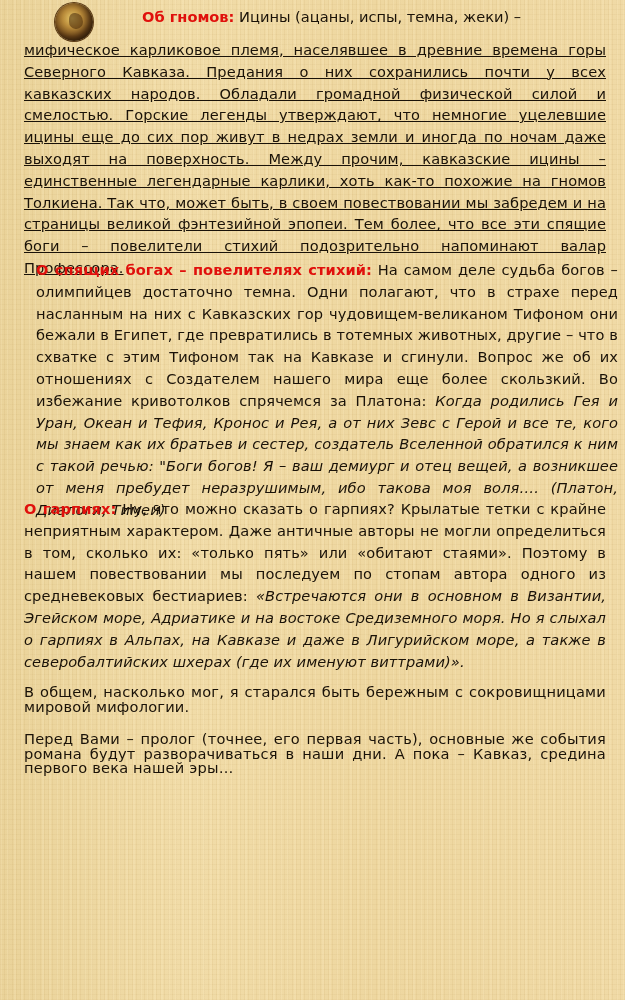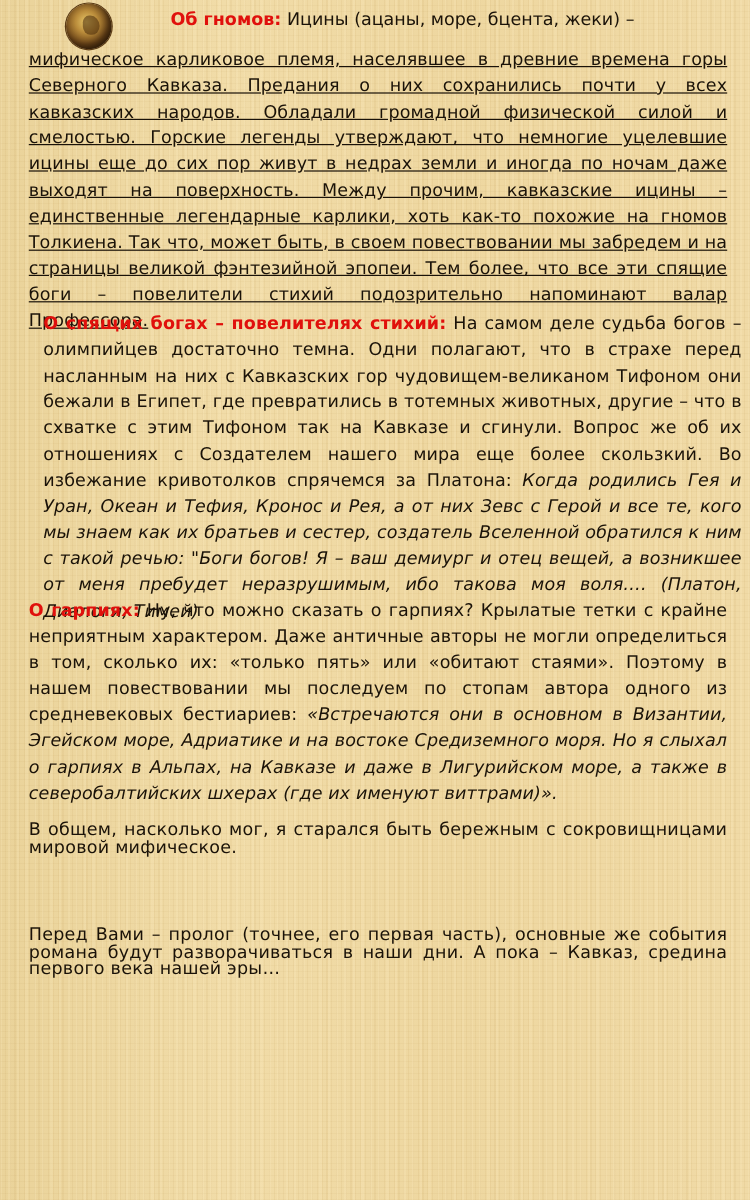--- a/index.html
+++ b/index.html
@@ -79,38 +79,38 @@
       text-align: justify;
       letter-spacing: 0.2px;
     }
   </style>
 </head>
 <body>
 
 <div class="coin"></div>
 
 <div class="first-line">
-  <span class="red">Об гномов:</span><span> Ицины (ацаны, море, бцента, жеки) –</span>
+  <span class="red">Об гномов:</span><span> Ицины (ацаны, испы, темна, жеки) –</span>
 </div>
 
 <div class="page">
 
   <div class="block text" style="top:39px;text-decoration:underline;">
     <span>мифическое карликовое племя, населявшее в древние времена горы Северного Кавказа. Предания о них сохранились почти у всех кавказских народов. Обладали громадной физической силой и смелостью. Горские легенды утверждают, что немногие уцелевшие ицины еще до сих пор живут в недрах земли и иногда по ночам даже выходят на поверхность. Между прочим, кавказские ицины – единственные легендарные карлики, хоть как-то похожие на гномов Толкиена. Так что, может быть, в своем повествовании мы забредем и на страницы великой фэнтезийной эпопеи. Тем более, что все эти спящие боги – повелители стихий подозрительно напоминают валар Профессора.</span>
   </div>
 
   <div class="block text" style="top:259px;padding-left:12px;">
     <span class="red">О спящих богах – повелителях стихий:</span><span> На самом деле судьба богов – олимпийцев достаточно темна. Одни полагают, что в страхе перед насланным на них с Кавказских гор чудовищем-великаном Тифоном они бежали в Египет, где превратились в тотемных животных, другие – что в схватке с этим Тифоном так на Кавказе и сгинули. Вопрос же об их отношениях с Создателем нашего мира еще более скользкий. Во избежание кривотолков спрячемся за Платона: </span><span class="italic">Когда родились Гея и Уран, Океан и Тефия, Кронос и Рея, а от них Зевс с Герой и все те, кого мы знаем как их братьев и сестер, создатель Вселенной обратился к ним с такой речью: "Боги богов! Я – ваш демиург и отец вещей, а возникшее от меня пребудет неразрушимым, ибо такова моя воля…. (Платон, Диалоги, Тимей)</span>
   </div>
 
   <div class="block text" style="top:498px;">
     <span class="red">О гарпиях:</span><span> Ну, что можно сказать о гарпиях? Крылатые тетки с крайне неприятным характером. Даже античные авторы не могли определиться в том, сколько их: «только пять» или «обитают стаями». Поэтому в нашем повествовании мы последуем по стопам автора одного из средневековых бестиариев: </span><span class="italic">«Встречаются они в основном в Византии, Эгейском море, Адриатике и на востоке Средиземного моря. Но я слыхал о гарпиях в Альпах, на Кавказе и даже в Лигурийском море, а также в северобалтийских шхерах (где их именуют виттрами)».</span>
   </div>
 
   <div class="block final" style="top:685px;">
-    <span>В общем, насколько мог, я старался быть бережным с сокровищницами мировой мифическое.</span>
+    <span>В общем, насколько мог, я старался быть бережным с сокровищницами мировой мифологии.</span>
   </div>
 
-  <div class="block final" style="top:732px;margin-top:40px;">
+  <div class="block final" style="top:732px;">
     <span>Перед Вами – пролог (точнее, его первая часть), основные же события романа будут разворачиваться в наши дни. А пока – Кавказ, средина первого века нашей эры…</span>
   </div>
 
 </div>
 
 </body></html>

